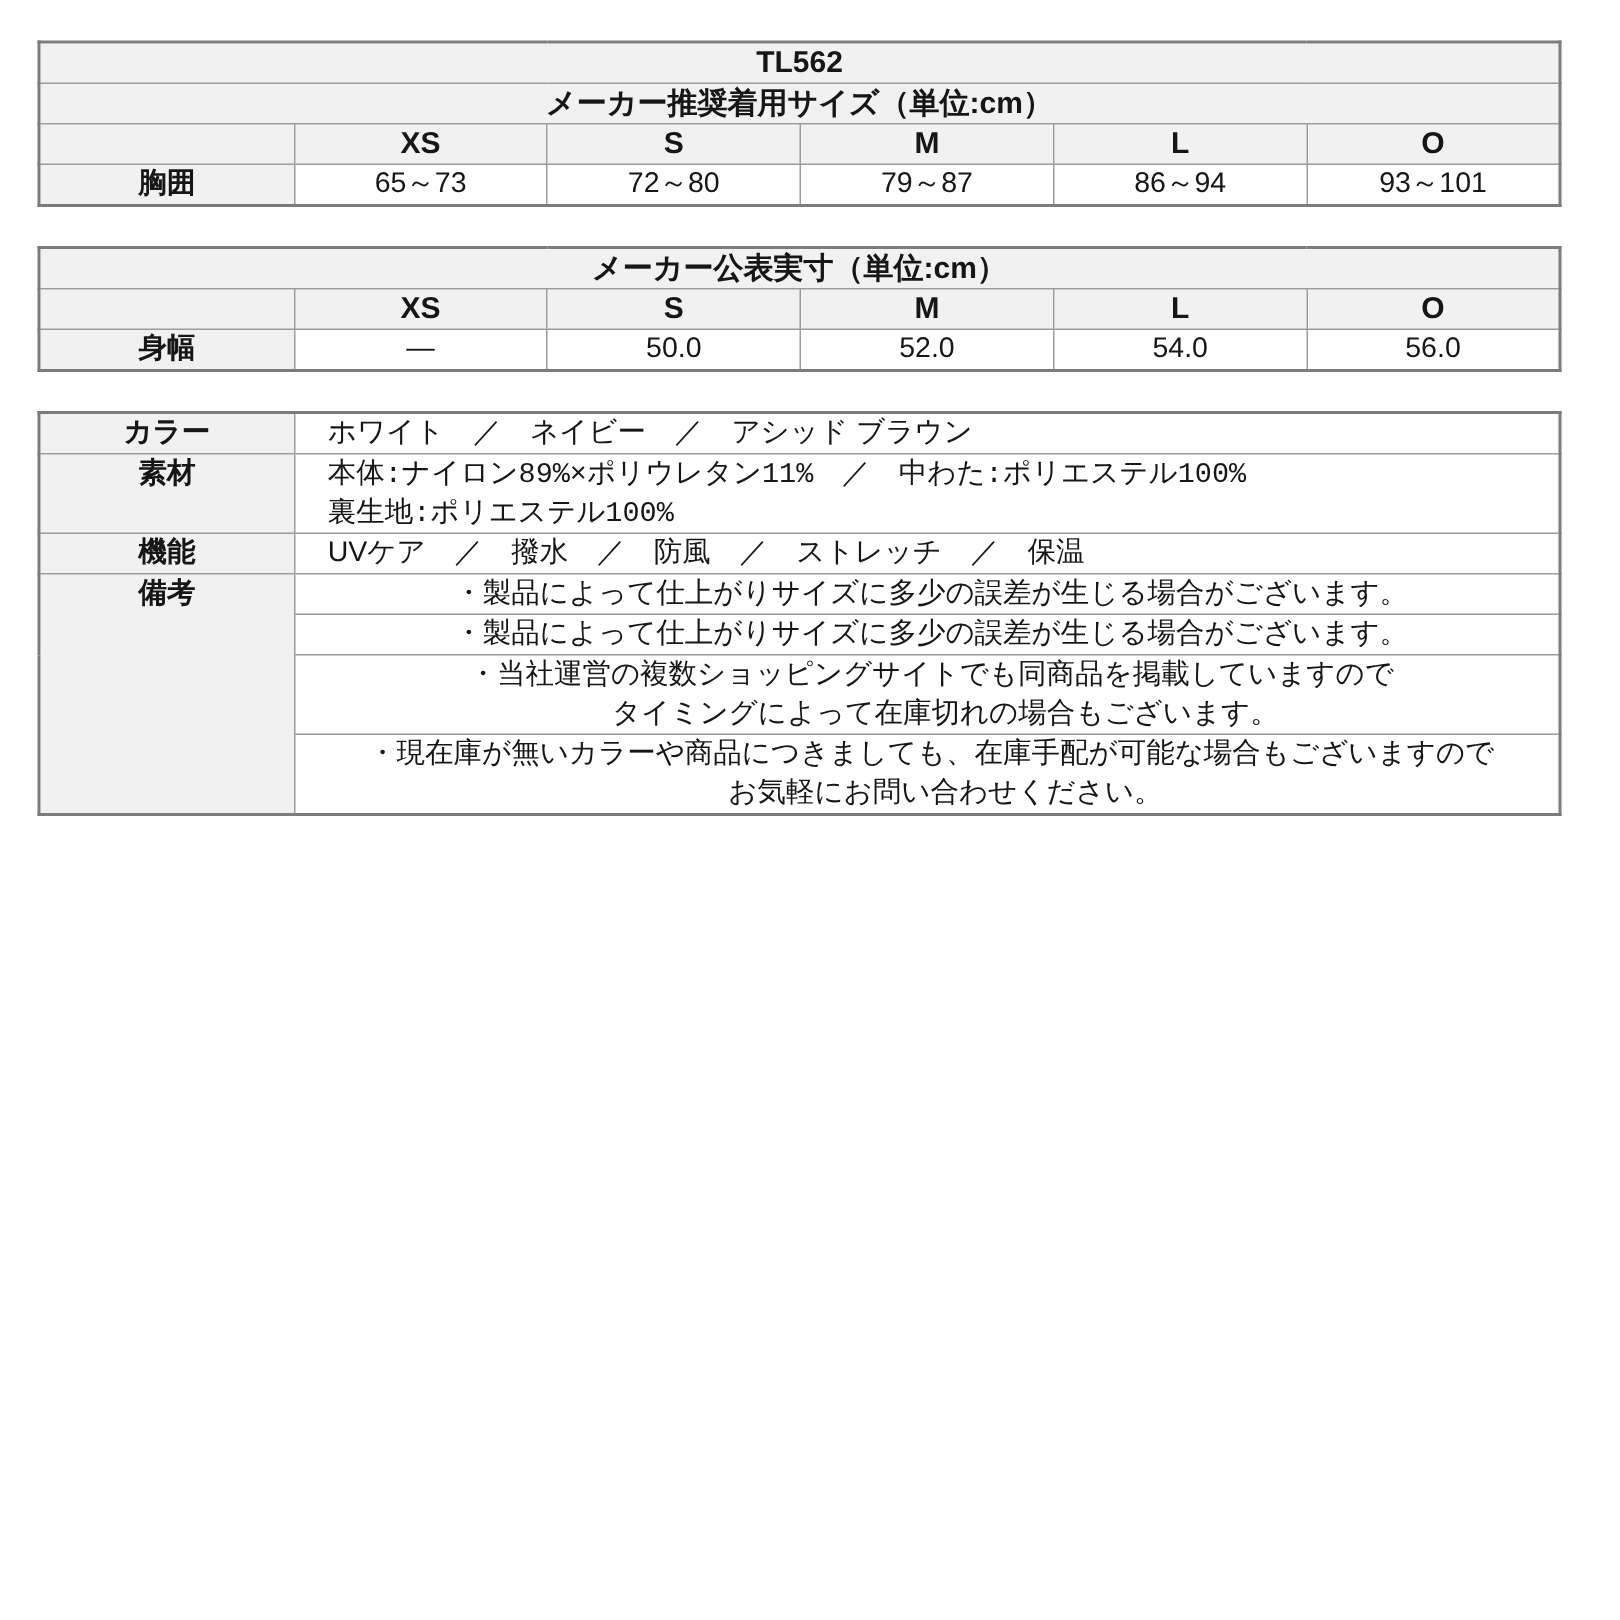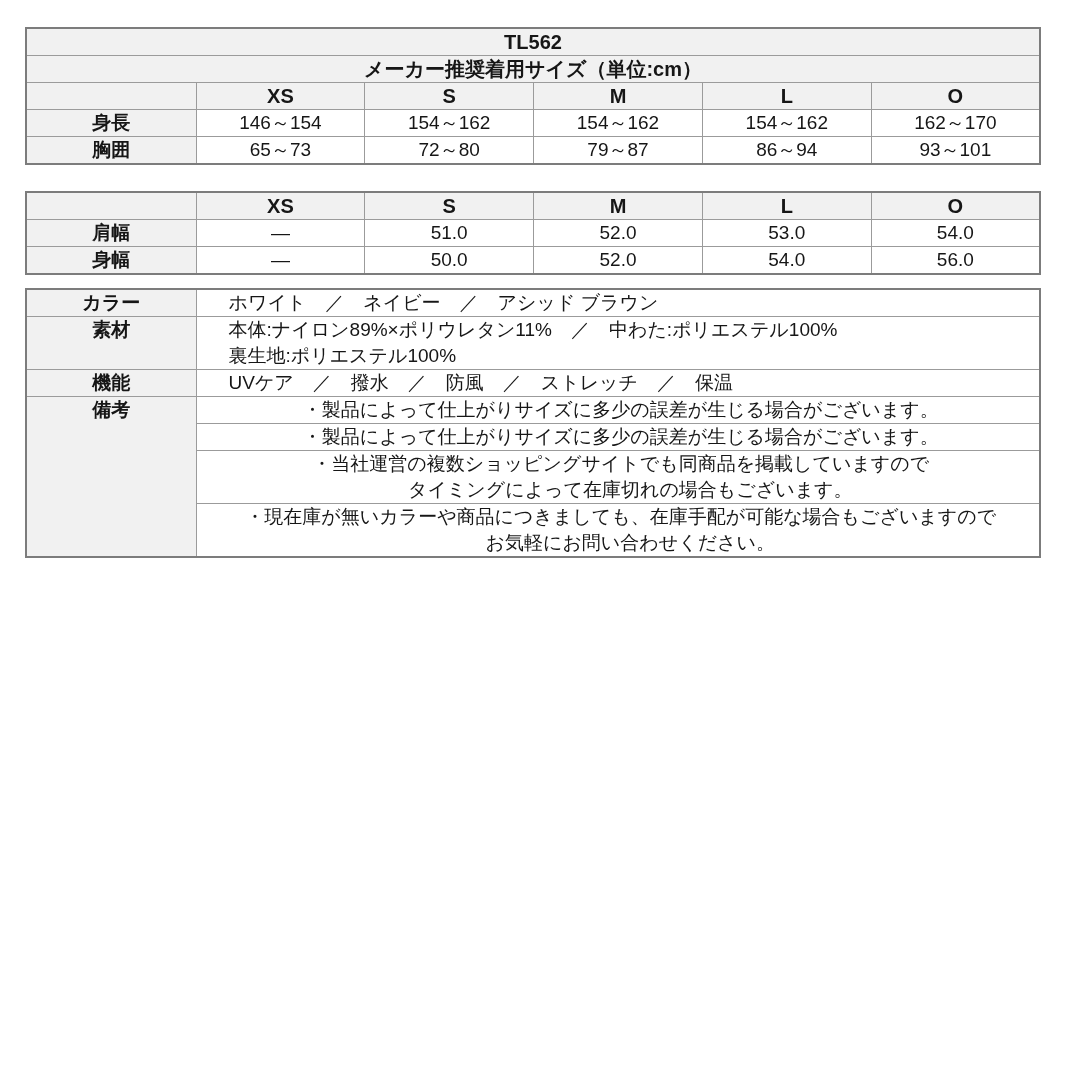--- a/index.html
+++ b/index.html
@@ -8,33 +8,33 @@
     font-family:"Liberation Sans","DejaVu Sans",sans-serif;
     color:#161616;
   }
   table{
     border-collapse:collapse;table-layout:fixed;
     width:1016px;margin-left:25px;
     border:2px solid #7c7c7c;
   }
   #t1{margin-top:27px;}
   #t2{margin-top:26px;}
-  #t3{margin-top:13px;}
+  #t3{margin-top:26px;}
   td{
     border:1px solid #9b9b9b;
     font-size:19px;line-height:26px;
     text-align:center;vertical-align:middle;
     padding:0;overflow:hidden;
   }
   .h1{height:26px;}
   .h2{height:52px;}
   .hd{background:#f1f1f1;font-weight:bold;font-size:20px;}
   .lbl{background:#f1f1f1;font-weight:bold;}
-  .top{vertical-align:top;}
-  .content{text-align:left;padding-left:32px;}
+  .top{vertical-align:top;font-family:Liberation Mono, monospace;}
+  .content{text-align:left;padding-left:22px;}
   .note{text-align:center;padding-left:6px;}
   .pre{white-space:pre-line;}
 </style>
 </head>
 <body>
 
 <table id="t1">
   <colgroup>
       <col style="width:170px">
       <col>
@@ -52,63 +52,50 @@
   </tr>
   <tr>
     <td class="hd h1"></td>
     <td class="hd h1">XS</td>
     <td class="hd h1">S</td>
     <td class="hd h1">M</td>
     <td class="hd h1">L</td>
     <td class="hd h1">O</td>
   </tr>
   <tr>
-    <td class="lbl h1">身長</td>
-    <td class="h1">146～154</td>
-    <td class="h1">154～162</td>
-    <td class="h1">154～162</td>
-    <td class="h1">154～162</td>
-    <td class="h1">162～170</td>
-  </tr>
-  <tr>
     <td class="lbl h1">胸囲</td>
     <td class="h1">65～73</td>
     <td class="h1">72～80</td>
     <td class="h1">79～87</td>
     <td class="h1">86～94</td>
     <td class="h1">93～101</td>
   </tr>
 </tbody>
   </table>
 
 <table id="t2">
   <colgroup>
       <col style="width:170px">
       <col>
       <col>
       <col>
       <col>
       <col>
     </colgroup>
   <tbody>
+      <tr>
+    <td colspan="6" class="hd h1">メーカー公表実寸（単位:cm）</td>
+  </tr>
   <tr>
     <td class="hd h1"></td>
     <td class="hd h1">XS</td>
     <td class="hd h1">S</td>
     <td class="hd h1">M</td>
     <td class="hd h1">L</td>
     <td class="hd h1">O</td>
-  </tr>
-  <tr>
-    <td class="lbl h1">肩幅</td>
-    <td class="h1">―</td>
-    <td class="h1">51.0</td>
-    <td class="h1">52.0</td>
-    <td class="h1">53.0</td>
-    <td class="h1">54.0</td>
   </tr>
   <tr>
     <td class="lbl h1">身幅</td>
     <td class="h1">―</td>
     <td class="h1">50.0</td>
     <td class="h1">52.0</td>
     <td class="h1">54.0</td>
     <td class="h1">56.0</td>
   </tr>
 </tbody>

